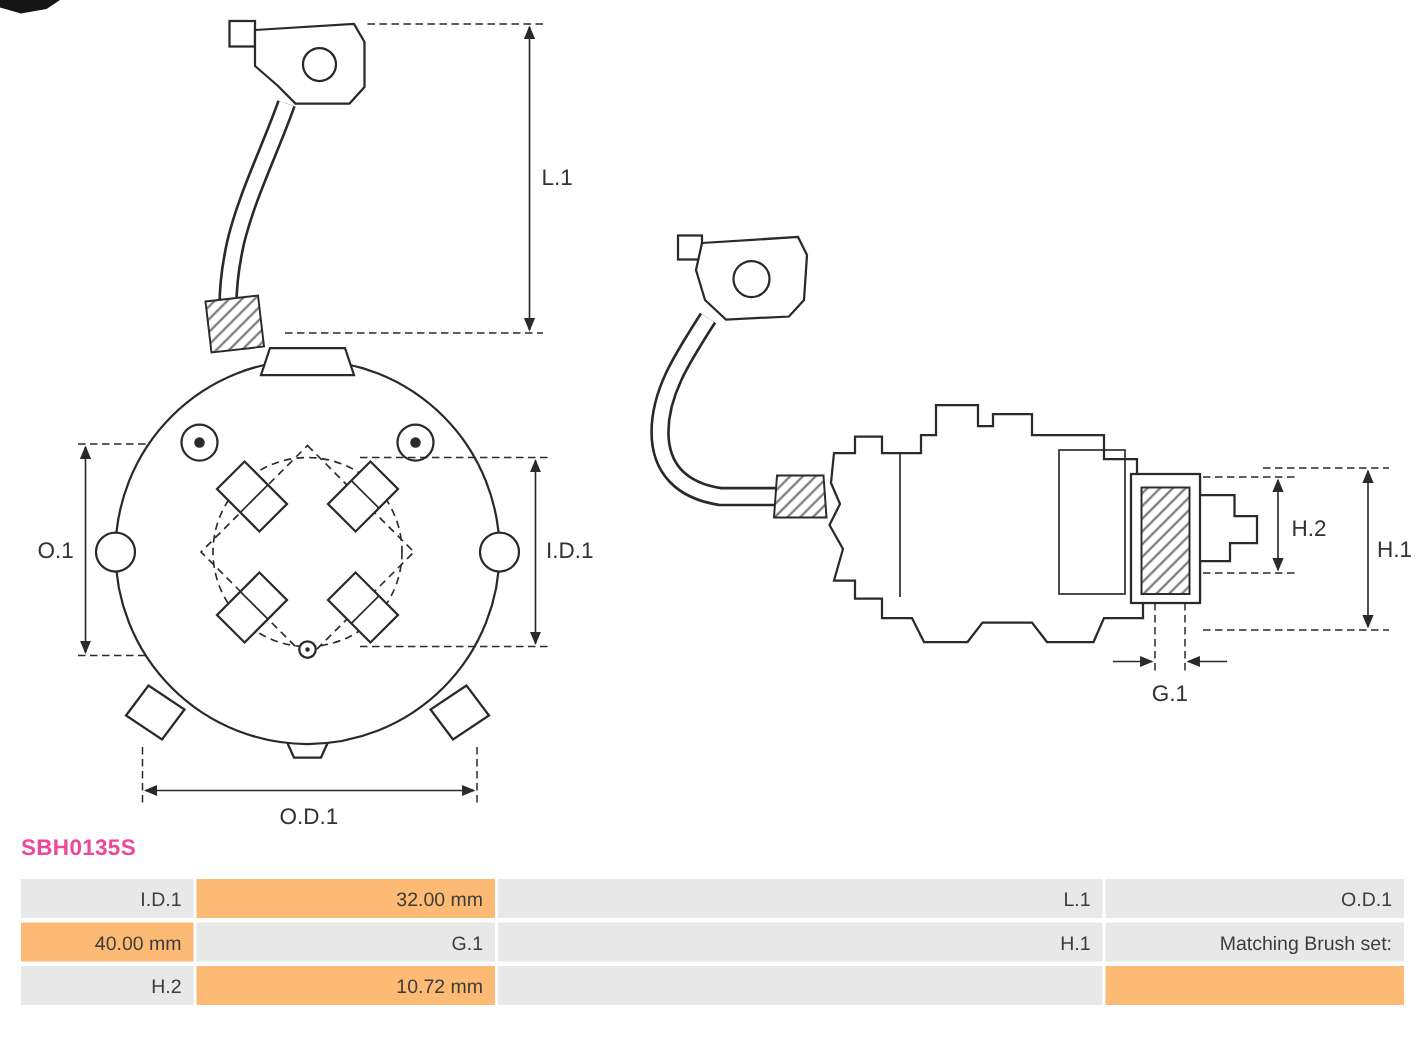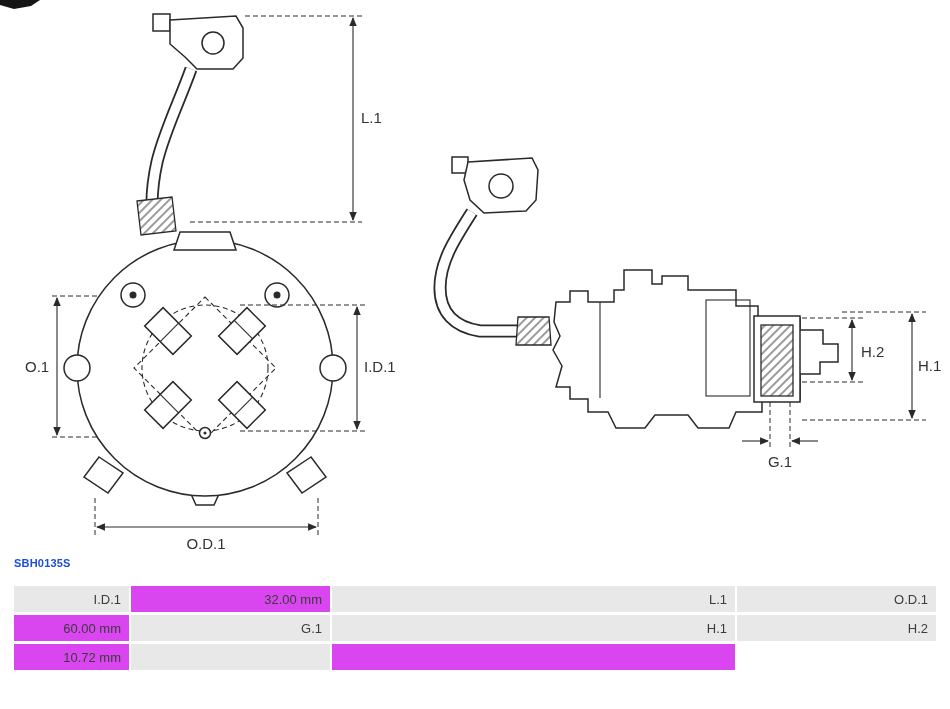--- a/index.html
+++ b/index.html
@@ -7,38 +7,38 @@
   body {
     width:950px; height:709px;
     font-family:"Liberation Sans", sans-serif;
     position:relative; overflow:hidden;
   }
   .page { position:relative; width:950px; height:623px; background:#fff; }
   .diagram-area { position:absolute; left:0; top:0; width:950px; height:553px; }
 
   .part-title {
     position:absolute; left:14px; top:557px;
-    font-size:11px; font-weight:bold; color:#1d4ed8;
+    font-size:15px; font-weight:bold; color:#ec4899;
     letter-spacing:.2px;
   }
 
   .spec-table {
     position:absolute; left:14px; top:586px; width:922px;
     display:grid;
     grid-template-columns:115px 199px 403px 199px;
     grid-auto-rows:26px;
     row-gap:3px; column-gap:2px;
   }
   .cell {
     display:flex; align-items:center; justify-content:flex-end;
     padding-right:8px; font-size:13px; color:#3c3c3c;
     overflow:hidden; white-space:nowrap;
   }
   .cell-label { background:#e8e8e8; }
-  .cell-value { background:#d946ef; }
+  .cell-value { background:#fdba74; }
 
   
   svg .draw       { stroke:#2a2a2a; stroke-width:1.5; fill:#fff; }
   svg .draw-thin  { stroke:#2a2a2a; stroke-width:1.1; fill:none; }
   svg .hatched    { stroke:#2a2a2a; stroke-width:1.3; fill:url(#hatch); }
   svg .wire-outer { stroke:#2a2a2a; stroke-width:13; fill:none; }
   svg .wire-inner { stroke:#fff;    stroke-width:9.5; fill:none; }
   svg .dashed     { stroke:#2a2a2a; stroke-width:1.1; fill:none; stroke-dasharray:5 3.5; }
   svg .ext        { stroke:#2a2a2a; stroke-width:1;   stroke-dasharray:5 3; fill:none; }
   svg .dim        { stroke:#2a2a2a; stroke-width:1.1; fill:none; }
@@ -183,24 +183,25 @@
 
   <div class="part-title">SBH0135S</div>
 
   <div class="spec-table">
 
     <div class="cell cell-label">I.D.1</div>
     <div class="cell cell-value">32.00 mm</div>
     <div class="cell cell-label">L.1</div>
 
     <div class="cell cell-label">O.D.1</div>
-    <div class="cell cell-value">60.00 mm</div>
+    <div class="cell cell-value">40.00 mm</div>
     <div class="cell cell-label">G.1</div>
 
     <div class="cell cell-label">H.1</div>
+    <div class="cell cell-label">Matching Brush set:</div>
 
     <div class="cell cell-label">H.2</div>
     <div class="cell cell-value">10.72 mm</div>
     <div class="cell cell-label"></div>
     <div class="cell cell-value"></div>
   </div>
 
 </div>
 
 </body></html>

